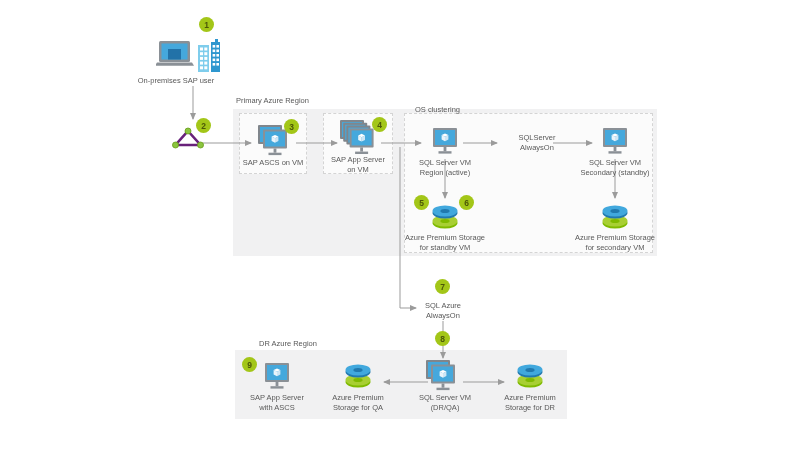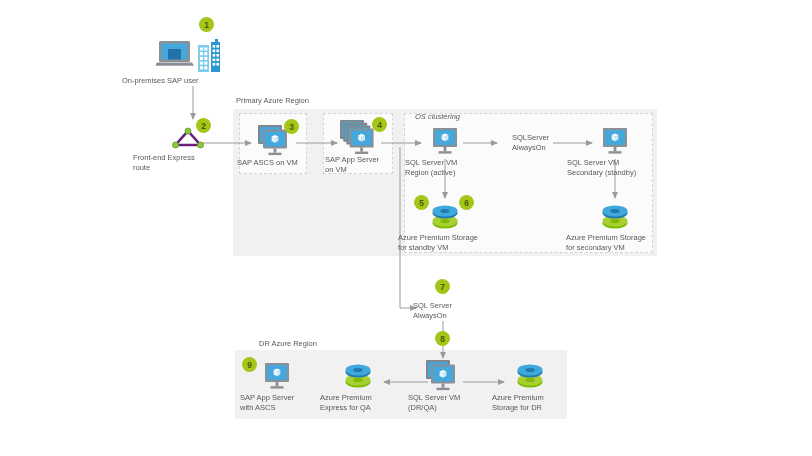--- a/index.html
+++ b/index.html
@@ -3,21 +3,21 @@
 <meta charset="utf-8">
 <style>
   html,body { margin:0; padding:0; background:#ffffff; }
   .canvas {
     position:relative; width:812px; height:456px; background:#ffffff;
     font-family:"Liberation Sans", sans-serif; color:#595959; overflow:hidden;
   }
   .region-box { position:absolute; background:#f1f1f2; }
   .dashed-box { position:absolute; background:#fbfbfb; border:1px dashed #d4d4d4; box-sizing:border-box; }
   .region-title { position:absolute; font-size:7.5px; color:#595959; white-space:nowrap; }
-  .lbl { position:absolute; font-size:7.5px; line-height:9.5px; color:#595959; }
+  .lbl { position:absolute; font-size:7.5px; line-height:9.5px; text-align:center; color:#595959; }
   .lbl .ln { display:block; }
   .badge {
     position:absolute; width:15px; height:15px; border-radius:50%;
     background:#a3c618; color:#4c5708; font-size:8.5px; font-weight:700;
     display:flex; align-items:center; justify-content:center; z-index:6;
   }
   .icon { position:absolute; z-index:5; }
   .connectors { position:absolute; left:0; top:0; z-index:4; }
   .lbl, .region-title { z-index:5; }
 </style>
@@ -132,53 +132,49 @@
   <div class="badge" style="left:199px; top:17px;">1</div>
   <svg class="icon" style="left:156px; top:38px;" width="64" height="36" viewBox="0 0 64 36">
       <use href="#sym-onprem"></use>
     </svg>
   <div class="lbl" style="left:122px; top:76px; width:108px;">On-premises SAP user</div>
 
   <div class="badge" style="left:196px; top:118px;">2</div>
   <svg class="icon" style="left:170px; top:126px;" width="36" height="24" viewBox="0 0 36 24">
       <use href="#sym-expressroute"></use>
     </svg>
-  <div class="lbl" style="left:133px; top:153px; width:108px;">
-    <span class="ln">Front-end Express</span>
-    <span class="ln">route</span>
-  </div>
 
   <div class="region-title" style="left:236px; top:96px;">Primary Azure Region</div>
 
   <div class="badge" style="left:284px; top:119px;">3</div>
   <svg class="icon" style="left:258px; top:125px;" width="39" height="34" viewBox="0 0 39 34">
       <use href="#sym-monitor-double"></use>
     </svg>
   <div class="lbl" style="left:237px; top:158px; width:72px;">SAP ASCS on VM</div>
 
   <div class="badge" style="left:372px; top:117px;">4</div>
   <svg class="icon" style="left:340px; top:120px;" width="43" height="38" viewBox="0 0 43 38">
       <use href="#sym-monitor-quad"></use>
     </svg>
   <div class="lbl" style="left:325px; top:155px; width:66px;">
     <span class="ln">SAP App Server</span>
     <span class="ln">on VM</span>
   </div>
 
-  <div class="region-title" style="left:415px; top:112px;font-style:italic;">OS clustering</div>
+  <div class="region-title" style="left:415px; top:105px;">OS clustering</div>
 
   <svg class="icon" style="left:428px; top:127px;" width="34" height="30" viewBox="0 0 34 30">
       <use href="#sym-monitor-single"></use>
     </svg>
   <div class="lbl" style="left:405px; top:158px; width:80px;">
     <span class="ln">SQL Server VM</span>
     <span class="ln">Region (active)</span>
   </div>
 
-  <div class="lbl" style="left:512px; top:133px; width:50px; text-align:left;">
+  <div class="lbl" style="left:512px; top:133px; width:50px; text-align:center;">
     <span class="ln">SQLServer</span>
     <span class="ln">AlwaysOn</span>
   </div>
 
   <svg class="icon" style="left:598px; top:127px;" width="34" height="30" viewBox="0 0 34 30">
       <use href="#sym-monitor-single"></use>
     </svg>
   <div class="lbl" style="left:567px; top:158px; width:96px;">
     <span class="ln">SQL Server VM</span>
     <span class="ln">Secondary (standby)</span>
@@ -197,42 +193,42 @@
   <svg class="icon" style="left:597px; top:202px;" width="36" height="30" viewBox="0 0 36 30">
       <use href="#sym-disks"></use>
     </svg>
   <div class="lbl" style="left:566px; top:233px; width:98px;">
     <span class="ln">Azure Premium Storage</span>
     <span class="ln">for secondary VM</span>
   </div>
 
   <div class="badge" style="left:435px; top:279px;">7</div>
   <div class="lbl" style="left:413px; top:301px; width:60px;">
-    <span class="ln">SQL Server</span>
+    <span class="ln">SQL Azure</span>
     <span class="ln">AlwaysOn</span>
   </div>
   <div class="badge" style="left:435px; top:331px;">8</div>
 
   <div class="region-title" style="left:236px; top:339px;padding-left:23px;">DR Azure Region</div>
 
   <div class="badge" style="left:242px; top:357px;">9</div>
   <svg class="icon" style="left:260px; top:362px;" width="34" height="30" viewBox="0 0 34 30">
       <use href="#sym-monitor-single"></use>
     </svg>
   <div class="lbl" style="left:240px; top:393px; width:74px;">
     <span class="ln">SAP App Server</span>
     <span class="ln">with ASCS</span>
   </div>
 
   <svg class="icon" style="left:340px; top:361px;" width="36" height="30" viewBox="0 0 36 30">
       <use href="#sym-disks"></use>
     </svg>
   <div class="lbl" style="left:320px; top:393px; width:76px;">
     <span class="ln">Azure Premium</span>
-    <span class="ln">Express for QA</span>
+    <span class="ln">Storage for QA</span>
   </div>
 
   <svg class="icon" style="left:426px; top:360px;" width="39" height="34" viewBox="0 0 39 34">
       <use href="#sym-monitor-double"></use>
     </svg>
   <div class="lbl" style="left:408px; top:393px; width:74px;">
     <span class="ln">SQL Server VM</span>
     <span class="ln">(DR/QA)</span>
   </div>
 

